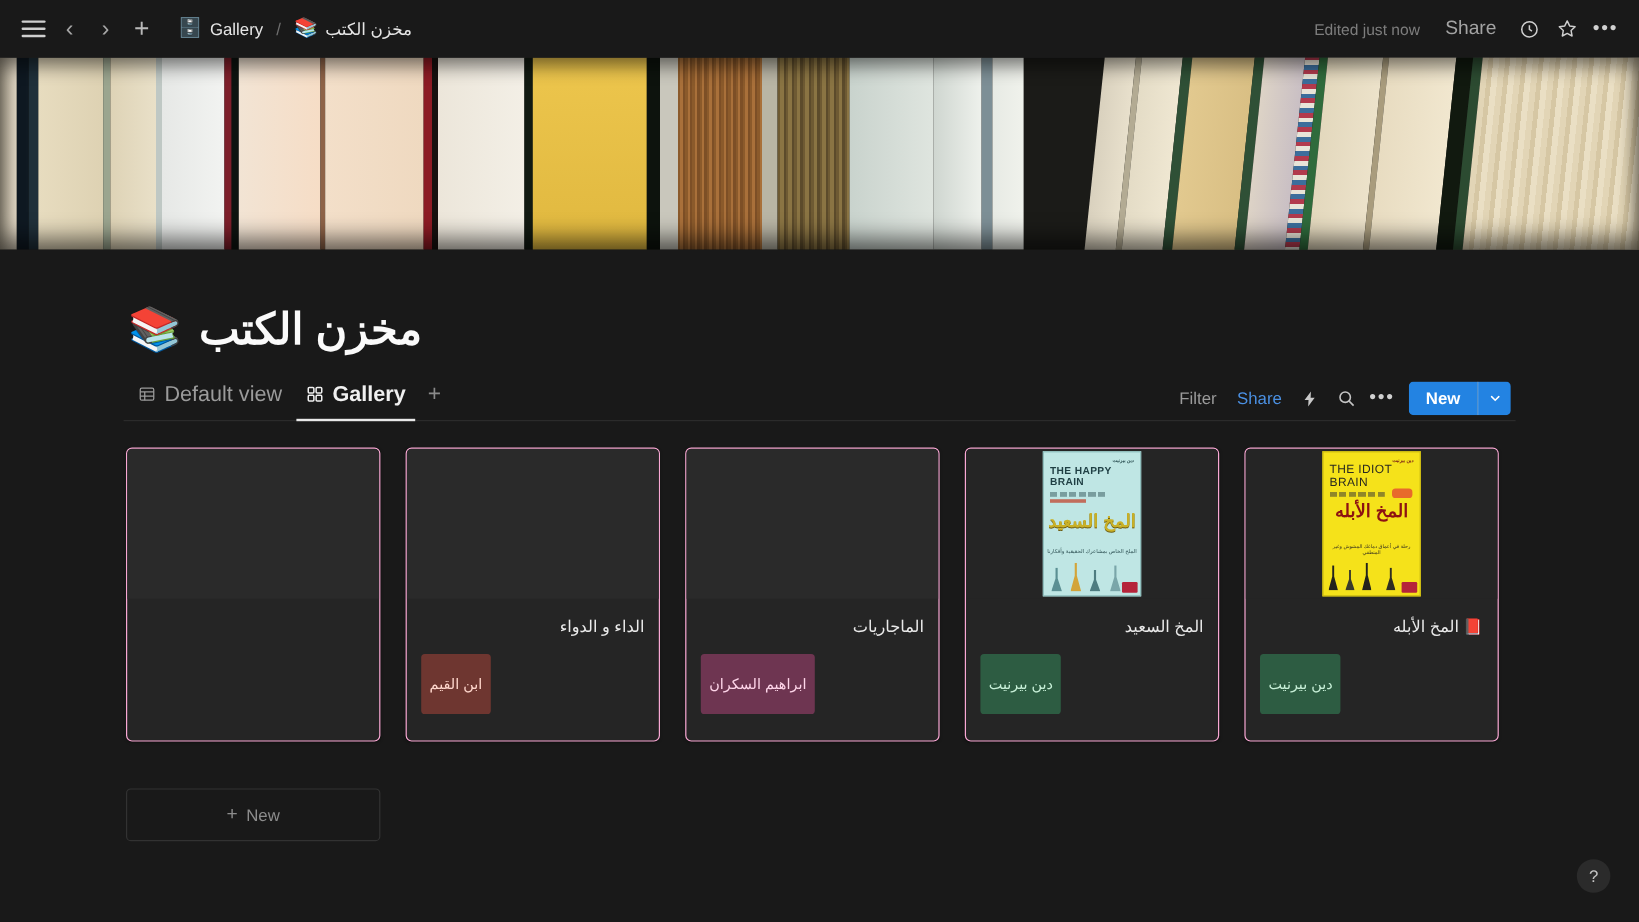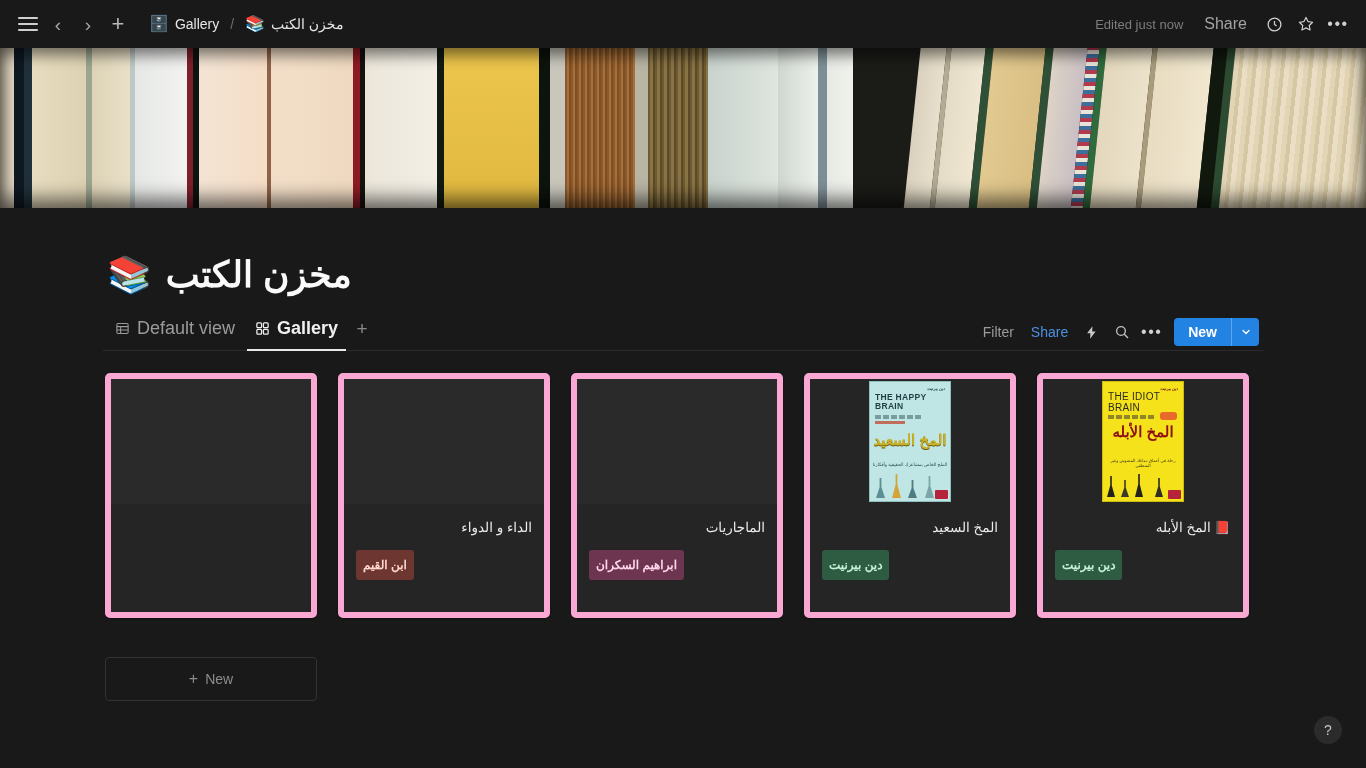--- a/index.html
+++ b/index.html
@@ -107,42 +107,42 @@
     display: flex; align-items: center; justify-content: center;
     border-left: 1px solid rgba(255,255,255,.28);
   }
 
   
   .gallery {
     display: grid; grid-template-columns: repeat(5, 212px);
     gap: 21px; margin-top: 22px; padding-left: 2px;
   }
   .card {
-    background: #252525; border: 6px solid #f9a8d4; border-radius: 5px;
+    background: #252525; border: 1px solid #f9a8d4; border-radius: 5px;
     overflow: hidden; cursor: pointer; display: flex; flex-direction: column;
     min-height: 245px;
     box-shadow: 0 1px 2px rgba(0,0,0,.35);
   }
   .card-cover {
     height: 125px; width: 100%;
     display: flex; align-items: center; justify-content: center;
     background: #252525; overflow: hidden;
   }
   .card-cover.empty { background: #2a2a2a; }
   .cover-img { height: 121px; width: 82px; position: relative; overflow: hidden; }
   .card-body { padding: 12px 12px 14px 12px; }
   .card-title {
     font-size: 13.5px; color: #eaeaea; direction: rtl; line-height: 1.72;
     font-weight: 500; word-break: break-word;
   }
   .card-title .emo { font-size: 13px; margin-left: 4px; }
   .tagrow { margin-top: 11px; display: flex; }
   .tag {
-    display: inline-block; font-size: 12px; padding: 6px 7px;
-    border-radius: 3px; direction: rtl; line-height: 1.5; font-weight: bold;
+    display: inline-block; font-size: 12px; padding: 16px 7px;
+    border-radius: 3px; direction: rtl; line-height: 1.5;
   }
 
   .newcard {
     grid-column: 1 / 2; margin-top: 18px;
     height: 44px; border: 1px solid #323232; border-radius: 4px;
     display: flex; align-items: center; justify-content: center; gap: 7px;
     color: #8c8c8c; font-size: 14px; cursor: pointer; background: transparent;
   }
 
   .help {

